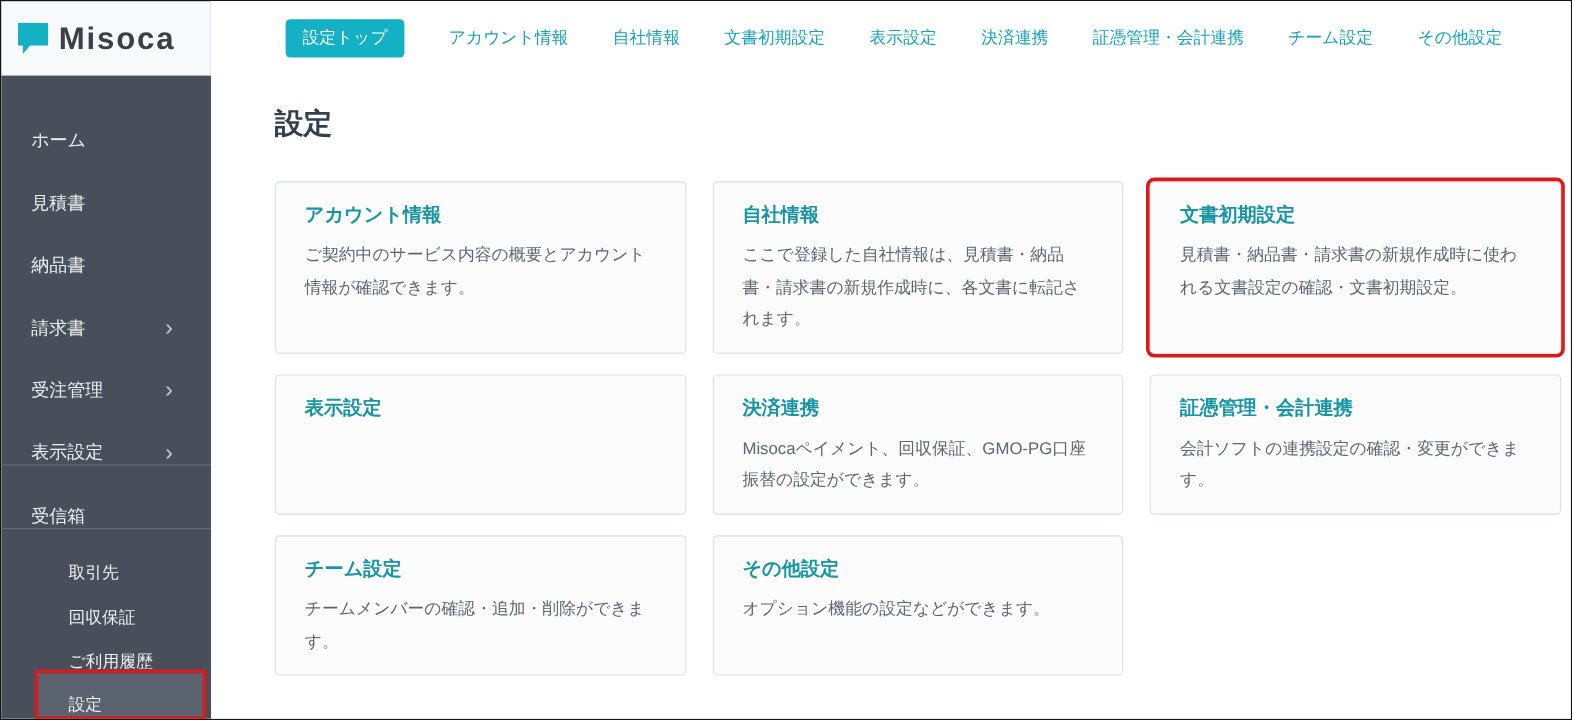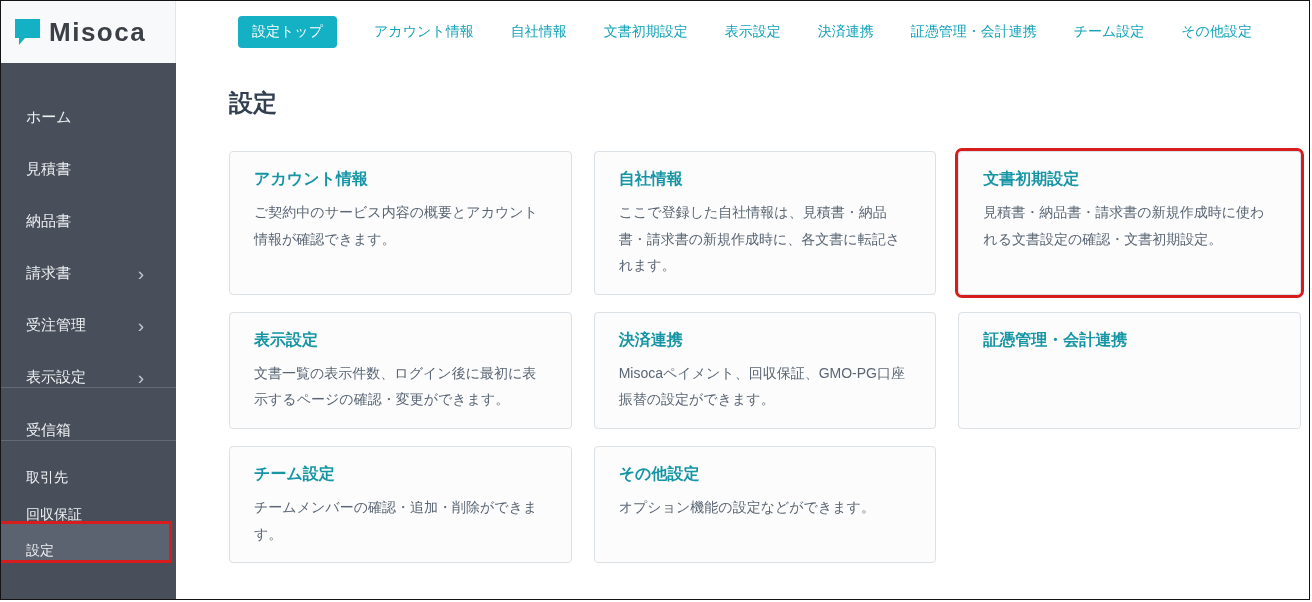--- a/index.html
+++ b/index.html
@@ -49,21 +49,21 @@
     margin-right: 14px;
     font-size: 19px;
     color: #c3c8cf;
     line-height: 1;
   }
   .side-item.compact { height: 37px; font-size: 14px; }
   .side-divider {
     height: 1px; background: #646a75;
     margin: 0 0 0 0;
   }
-  .group2 { padding-top: 9px; }
+  .group2 { padding-top: 9px; padding-left: 31px; }
   .side-item.selected {
     background: var(--sidebar-selected, #5b6270);
     height: 36px;
     margin-right: 7px;
     outline: 3px solid var(--annotation-red, #d61c1c);
     outline-offset: 0px;
   }
   
   .main { flex: 1; display: flex; flex-direction: column; background: #fff; }
   .topnav {
@@ -172,20 +172,23 @@
       </div>
 
       <div class="side-divider"></div>
 
       <div class="group2">
         <div class="side-item compact">
           <span>取引先</span>
         </div>
         <div class="side-item compact">
           <span>回収保証</span>
+        </div>
+        <div class="side-item compact">
+          <span>ご利用履歴</span>
         </div>
         <div class="side-item compact selected">
           <span>設定</span>
         </div>
       </div>
     </nav>
   </aside>
 
   <div class="main">
     <header class="topnav">
@@ -211,28 +214,28 @@
         <div class="card">
           <div class="card-title">自社情報</div>
           <div class="card-desc">ここで登録した自社情報は、見積書・納品書・請求書の新規作成時に、各文書に転記されます。</div>
         </div>
         <div class="card annotated">
           <div class="card-title">文書初期設定</div>
           <div class="card-desc">見積書・納品書・請求書の新規作成時に使われる文書設定の確認・文書初期設定。</div>
         </div>
         <div class="card">
           <div class="card-title">表示設定</div>
-          <div class="card-desc">文書一覧の表示件数、ログイン後に最初に表示するページの確認・変更ができます。</div>
         </div>
         <div class="card">
           <div class="card-title">決済連携</div>
           <div class="card-desc">Misocaペイメント、回収保証、GMO-PG口座振替の設定ができます。</div>
         </div>
         <div class="card">
           <div class="card-title">証憑管理・会計連携</div>
+          <div class="card-desc">会計ソフトの連携設定の確認・変更ができます。</div>
         </div>
         <div class="card">
           <div class="card-title">チーム設定</div>
           <div class="card-desc">チームメンバーの確認・追加・削除ができます。</div>
         </div>
         <div class="card">
           <div class="card-title">その他設定</div>
           <div class="card-desc">オプション機能の設定などができます。</div>
         </div>
       </div>

